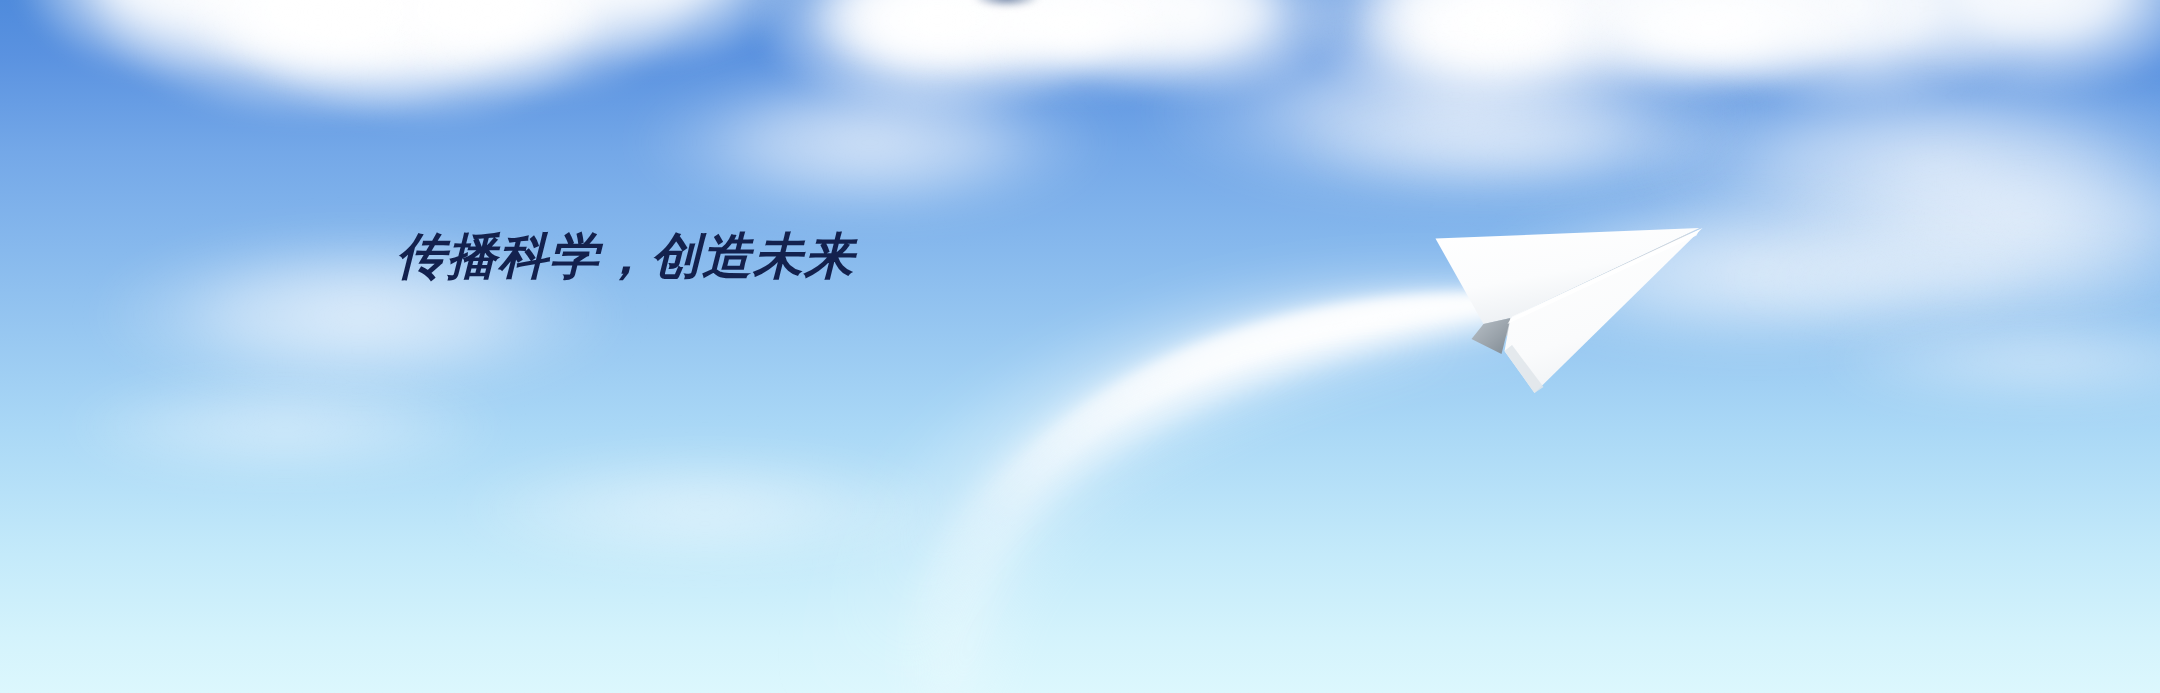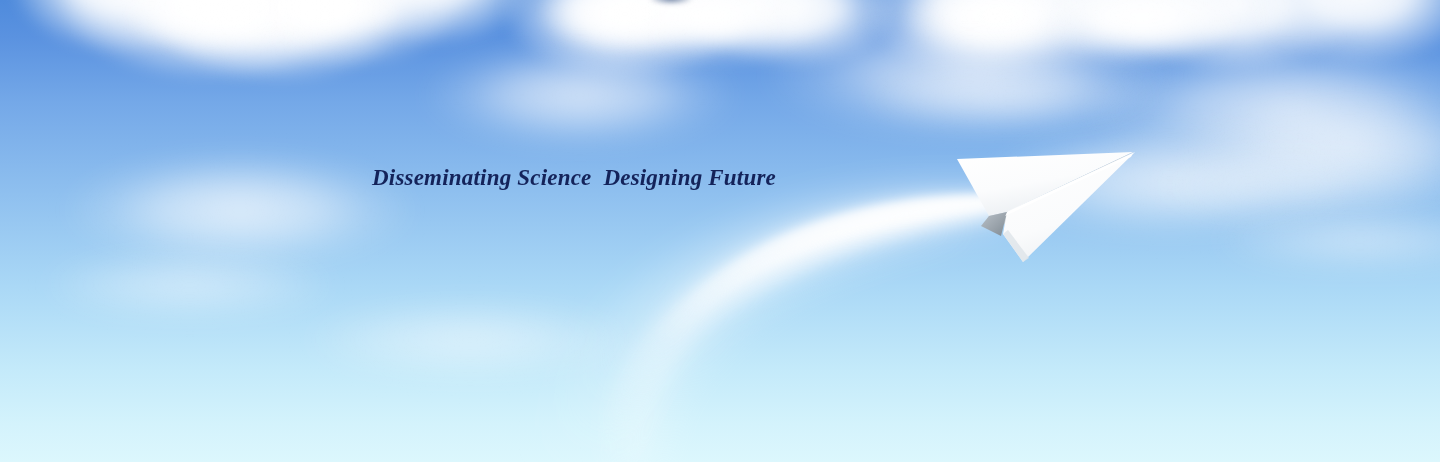--- a/index.html
+++ b/index.html
@@ -298,16 +298,16 @@
     <path d="M 44 76 L 62 72 L 56 96 L 36 86 Z" fill="url(#keel)"></path>
 
     <path d="M 190 12 L 78 122 L 58 94 L 62 72 Z" fill="url(#wingFront)"></path>
 
     <path d="M 188 13 L 63 71 L 60 76 L 186 17 Z" fill="#ffffff" opacity="0.85"></path>
 
     <path d="M 78 122 L 58 94 L 63 90 L 84 118 Z" fill="#dfe5ea" opacity="0.85"></path>
   </svg>
 
   <div class="tagline">
-    <p class="tagline-en">Disseminating Science  Designing Future</p>
+    <p class="tagline-cn">传播科学，创造未来</p>
   </div>
 
 </div>
 
 </body></html>

